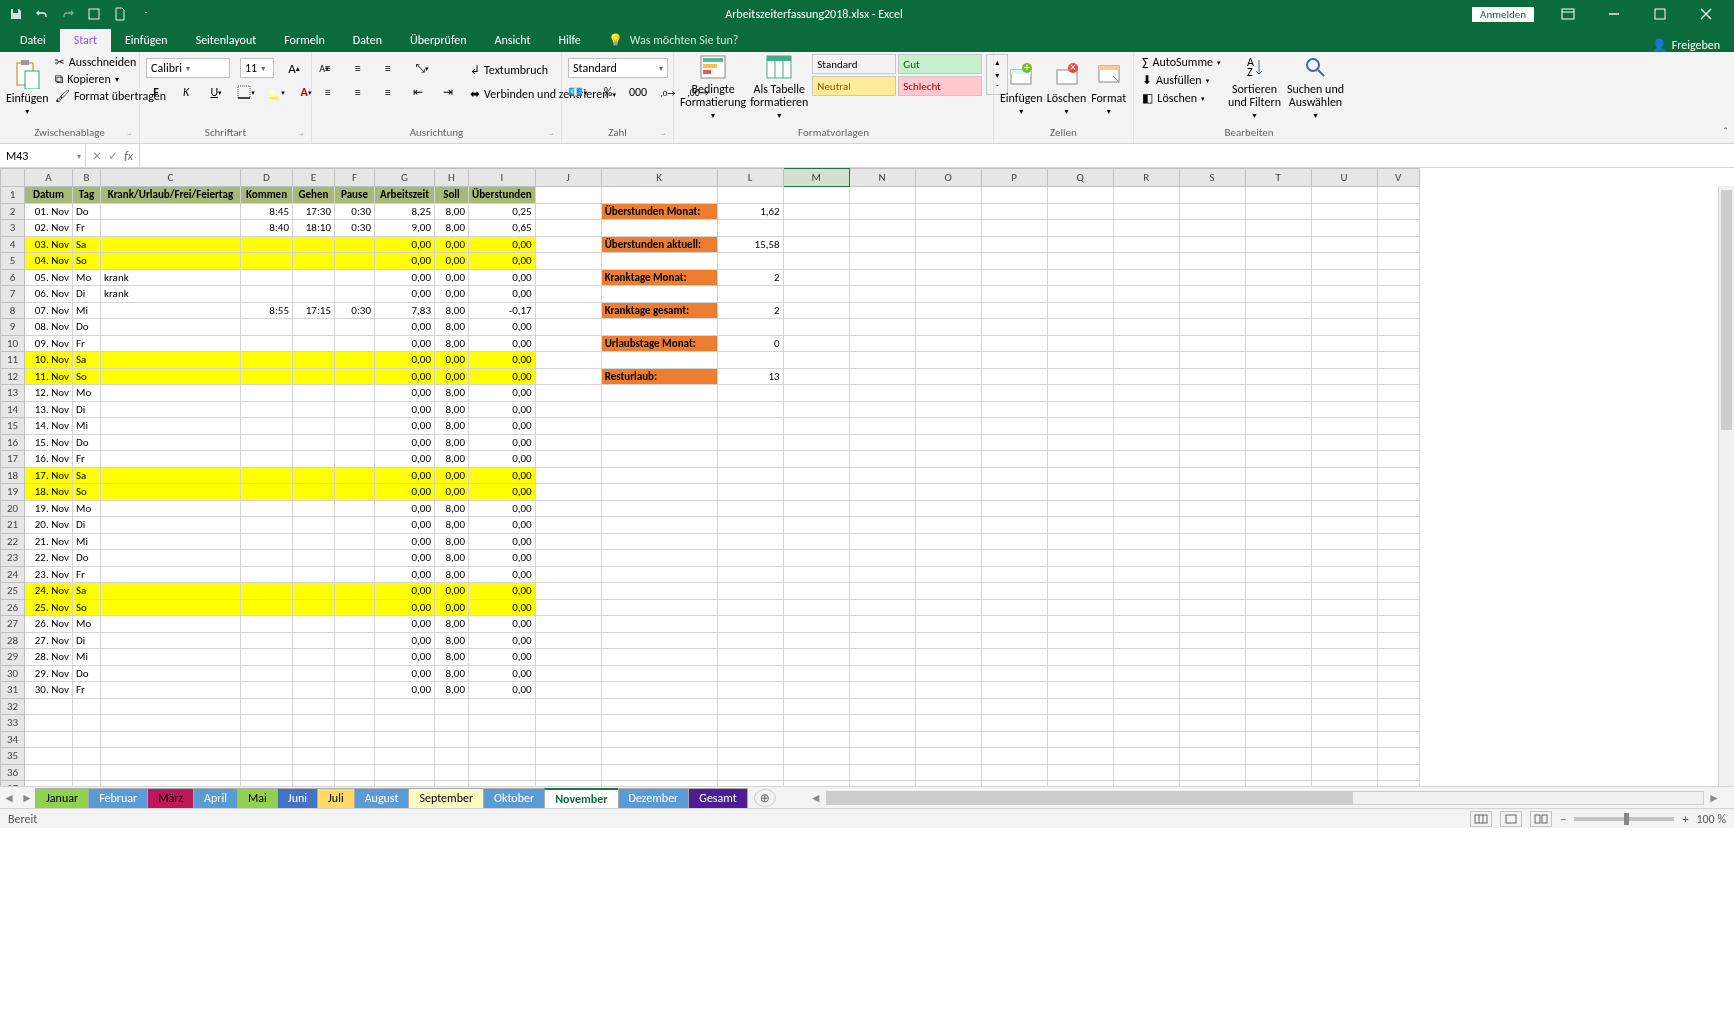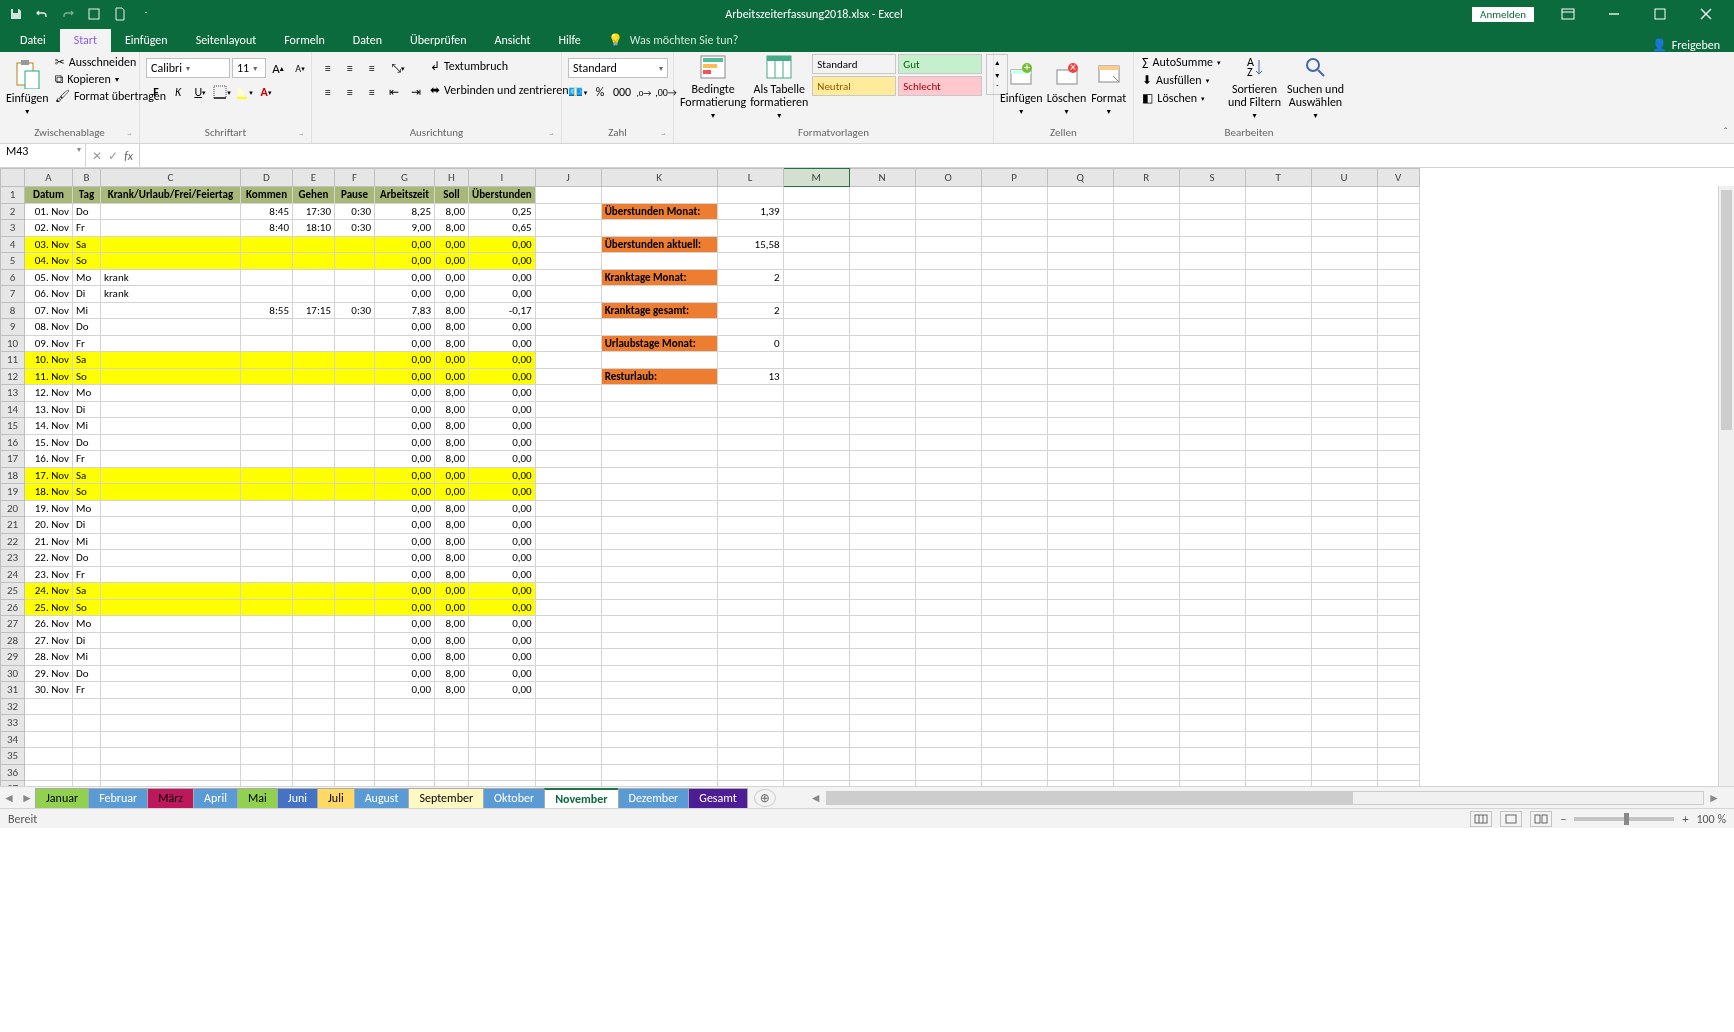--- a/index.html
+++ b/index.html
@@ -20,28 +20,28 @@
 .rgroup{border-right:1px solid #e1e1e1;padding:2px 6px;display:flex;flex-direction:column;height:100%}
 .rgroup-body{flex:1;display:flex;gap:4px;align-items:flex-start}
 .rgroup-label{text-align:center;font-size:11px;color:#666;padding-bottom:2px;position:relative}
 .rgroup-label.launcher::after{content:"⌐";position:absolute;right:2px;bottom:0;color:#999;font-size:9px;transform:rotate(180deg)}
 .bigbtn{display:flex;flex-direction:column;align-items:center;justify-content:center;width:46px;height:66px;text-align:center;font-size:11px;line-height:1.1;gap:2px}
 .bigbtn .ico{width:32px;height:32px;display:flex;align-items:center;justify-content:center}
 .rowbtns{display:flex;flex-direction:column;gap:1px;font-size:11px}
 .rowbtn{display:flex;align-items:center;gap:4px;padding:1px 2px;white-space:nowrap}
 .combo{border:1px solid #c0c0c0;background:#fff;height:20px;display:flex;align-items:center;padding:0 4px;font-size:11px;gap:4px}
 .combo .dd{color:#666;font-size:8px}
-.btnrow{display:flex;gap:2px;align-items:flex-start}
+.btnrow{display:flex;gap:10px;align-items:flex-end}
 .sq{width:20px;height:20px;display:flex;align-items:center;justify-content:center;border:1px solid transparent}
 .styles-gal{display:flex;flex-direction:column;gap:2px}
 .style-row{display:flex;gap:2px}
 .style-cell{width:84px;height:20px;border:1px solid #c8c8c8;display:flex;align-items:center;padding:0 4px;font-size:11px}
 .collapse-ribbon{position:absolute;right:6px;bottom:4px;color:#666;cursor:pointer}
 .namebox-bar{height:24px;border-bottom:1px solid #d4d4d4;display:flex;align-items:stretch;background:#fff}
-.namebox{width:86px;border-right:1px solid #d4d4d4;display:flex;padding:0 6px;font-size:12px;position:relative}
+.namebox{width:86px;border-right:1px solid #d4d4d4;display:flex;align-items:center;padding:0 6px;font-size:12px;position:relative}
 .namebox .dd{position:absolute;right:4px;color:#888;font-size:8px}
 .fx-btns{display:flex;align-items:center;padding:0 6px;gap:6px;color:#999;border-right:1px solid #d4d4d4}
 .fx-lbl{font-style:italic;color:#666}
 .formula-input{flex:1;padding:0 6px;display:flex;align-items:center}
 .grid-wrap{position:relative;height:618px;overflow:hidden;background:#fff}
 table.grid{border-collapse:collapse;table-layout:fixed}
 .colhdr th{background:#e6e6e6;border:1px solid #bfbfbf;font-weight:400;font-size:11px;height:18px;color:#444;text-align:center}
 .colhdr th.sel{background:#d3e0cf;border-color:#217346}
 .rowhdr{background:#e6e6e6;border:1px solid #bfbfbf;font-weight:400;font-size:11px;text-align:center;color:#444;width:24px}
 td.cell{border:1px solid #d4d4d4;height:16.5px;font-size:11px;padding:0 3px;overflow:hidden;white-space:nowrap}
@@ -511,21 +511,21 @@
           <td class="cell">Do</td>
           <td class="cell"></td>
           <td class="cell r">8:45</td>
           <td class="cell r">17:30</td>
           <td class="cell r">0:30</td>
           <td class="cell r">8,25</td>
           <td class="cell r">8,00</td>
           <td class="cell r">0,25</td>
           <td class="cell"></td>
           <td class="cell orange">Überstunden Monat:</td>
-          <td class="cell r">1,39</td>
+          <td class="cell r">1,62</td>
           <td class="cell"></td>
           <td class="cell"></td>
           <td class="cell"></td>
           <td class="cell"></td>
           <td class="cell"></td>
           <td class="cell"></td>
           <td class="cell"></td>
           <td class="cell"></td>
           <td class="cell"></td>
           <td class="cell"></td>

